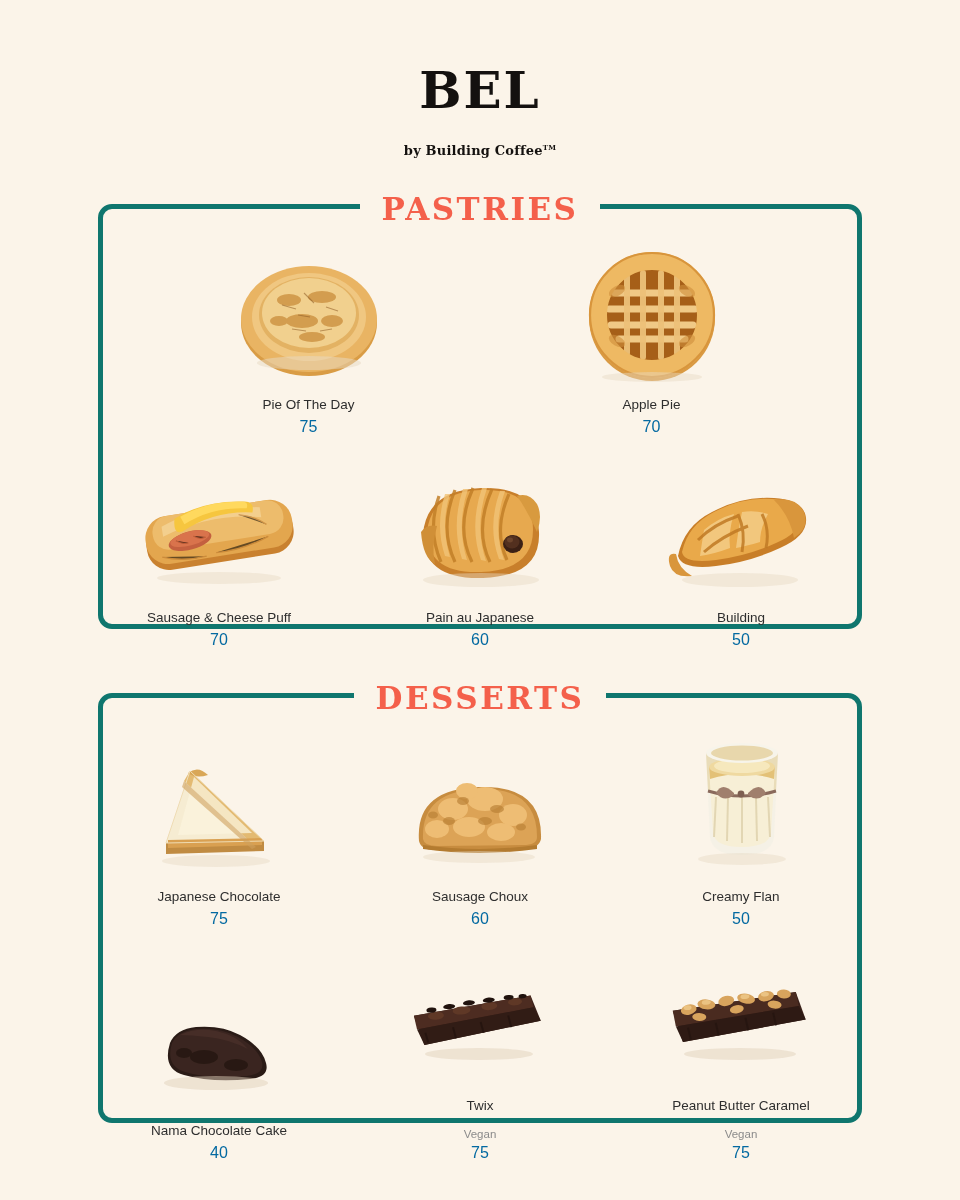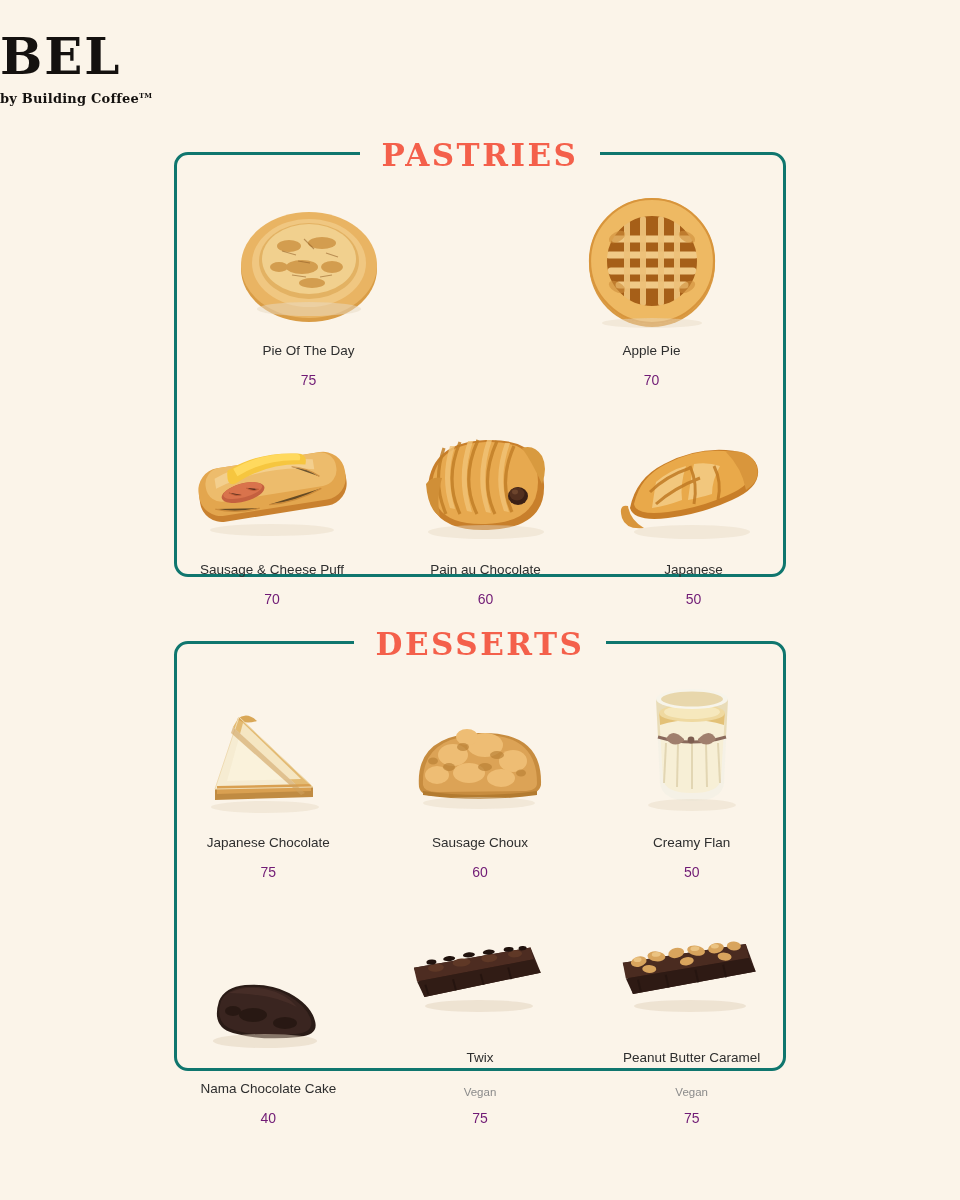--- a/index.html
+++ b/index.html
@@ -15,50 +15,50 @@
 
   .page {
     width: 960px;
     height: 1200px;
     position: relative;
     background: #fbf4e9;
   }
 
   
   .brand {
-    text-align: left;
-    padding-top: 32px;
+    text-align: center;
+    padding-top: 66px;
   }
   .brand-name {
     font-family: "DejaVu Serif", serif;
     font-weight: 700;
     font-size: 50px;
     letter-spacing: 2px;
     color: #14110f;
     line-height: 1;
   }
   .brand-sub {
     font-family: "DejaVu Serif", serif;
     font-weight: 700;
     font-size: 13px;
     letter-spacing: 0.2px;
     color: #14110f;
-    margin-top: 9px;
+    margin-top: 27px;
   }
   .brand-sub .tm {
     font-size: 7px;
     vertical-align: super;
   }
 
   
   .section {
     position: relative;
     margin: 0 auto;
-    width: 612px;
-    border: 3px solid #0f766e;
+    width: 764px;
+    border: 5px solid #0f766e;
     border-radius: 14px;
     background: transparent;
   }
   .section-pastries { margin-top: 46px; height: 425px; }
   .section-desserts { margin-top: 64px; height: 430px; }
 
   .section-title-wrap {
     position: absolute;
     top: -19px;
     left: 0;
@@ -101,26 +101,26 @@
   .item-art.tall { height: 155px; }
   .item-name {
     font-size: 13.5px;
     color: #2e2e2e;
     margin-top: 12px;
     line-height: 1.25;
   }
   .item-tag {
     font-size: 11.5px;
     color: #8b8b8b;
-    margin-top: 19px;
+    margin-top: 13px;
   }
   .item-price {
-    font-size: 14px;
-    color: #701a75;
-    margin-top: 12px;
+    font-size: 16px;
+    color: #0369a1;
+    margin-top: 4px;
   }
 
   
   .two-up { gap: 111px; }
   .three-up { gap: 29px; }
 
 </style>
 </head>
 <body>
 
@@ -260,21 +260,21 @@
             </g>
             <path d="M28 62 q6 -8 16 -6 q-6 20 -2 38 q-12 -6 -14 -32 z" fill="#d08f37"></path>
             <path d="M124 26 q12 -4 20 8 q6 12 0 28 q-10 -22 -20 -36 z" fill="#d89a3f"></path>
 
             <ellipse cx="120" cy="74" rx="10" ry="9" fill="#3b2015"></ellipse>
             <ellipse cx="119" cy="72" rx="7.5" ry="6.5" fill="#53301f"></ellipse>
             <ellipse cx="117" cy="70" rx="3" ry="2.4" fill="#6d452d"></ellipse>
             <ellipse cx="88" cy="110" rx="58" ry="7" fill="#e7d9c4" opacity="0.45"></ellipse>
           </svg>
         </div>
-        <div class="item-name">Pain au Chocolate</div>
+        <div class="item-name">Pain au Japanese</div>
         <div class="item-price">60</div>
       </div>
 
       <div class="item">
         <div class="item-art">
           <svg width="175" height="128" viewBox="0 0 175 128">
             <path d="M24 86 q6 -30 34 -44 q30 -16 62 -14 q30 2 32 20 q2 18 -26 30 q-30 14 -64 18 q-34 4 -38 -10 z" fill="#c87e28"></path>
             <path d="M28 82 q6 -27 32 -40 q28 -15 58 -13 q26 2 28 17 q2 16 -24 27 q-28 13 -60 17 q-32 4 -34 -8 z" fill="#e9a94a"></path>
             <g fill="#f4cb83" opacity="0.9">
               <path d="M50 60 q14 -12 30 -16 q-6 18 -4 34 q-16 6 -30 8 q2 -14 4 -26 z"></path>
@@ -284,21 +284,21 @@
               <path d="M44 70 q16 -16 40 -24"></path>
               <path d="M50 82 q18 -16 44 -26"></path>
               <path d="M84 44 q8 18 4 38"></path>
               <path d="M108 44 q8 16 4 34"></path>
             </g>
             <path d="M120 30 q22 -4 30 12 q6 16 -10 26 q-4 -22 -20 -38 z" fill="#d9963c"></path>
             <path d="M22 84 q-10 -2 -6 12 q4 12 22 10 q-14 -8 -16 -22 z" fill="#d9963c"></path>
             <ellipse cx="86" cy="110" rx="58" ry="7" fill="#e7d9c4" opacity="0.45"></ellipse>
           </svg>
         </div>
-        <div class="item-name">Japanese</div>
+        <div class="item-name">Building</div>
         <div class="item-price">50</div>
       </div>
     </div>
   </div>
 
   <div class="section section-desserts">
     <div class="section-title-wrap">
       <div class="section-title">DESSERTS</div>
     </div>
 

